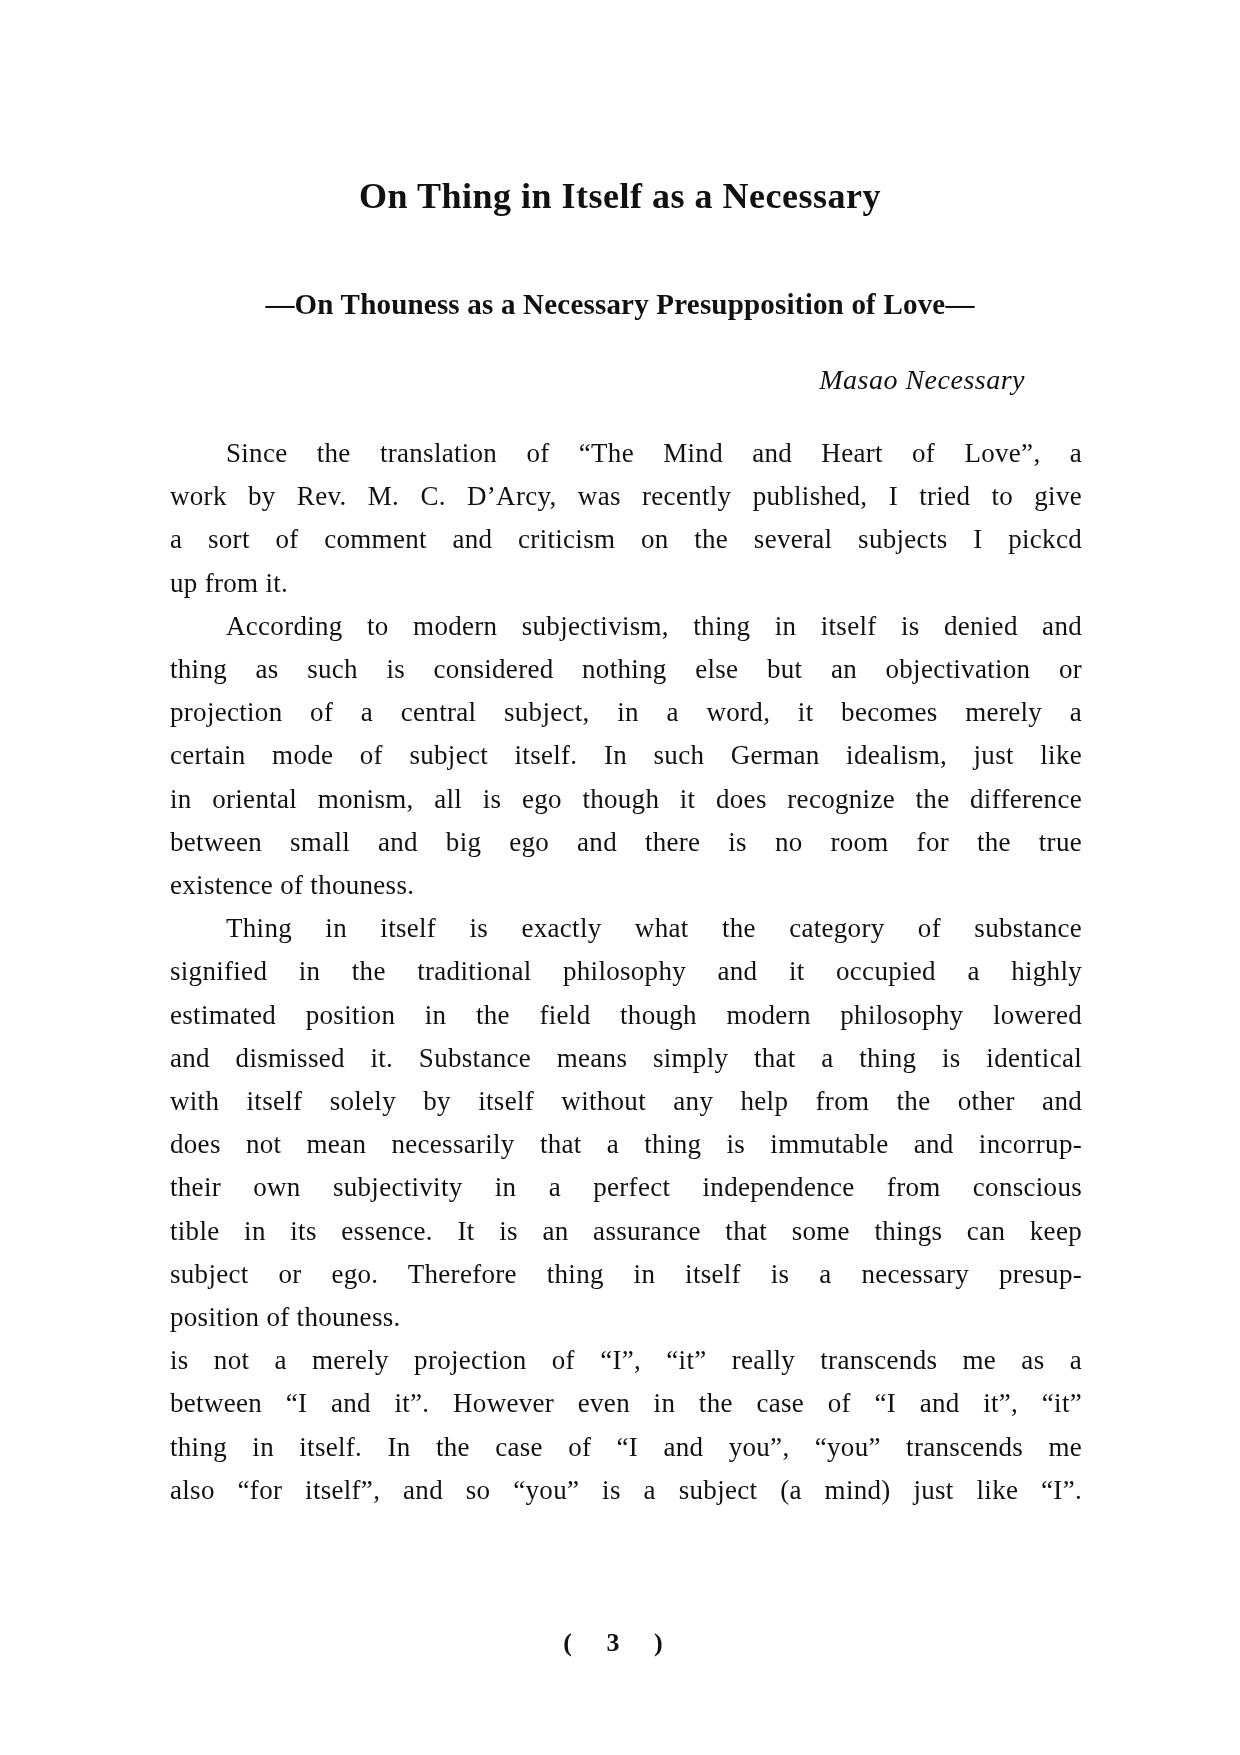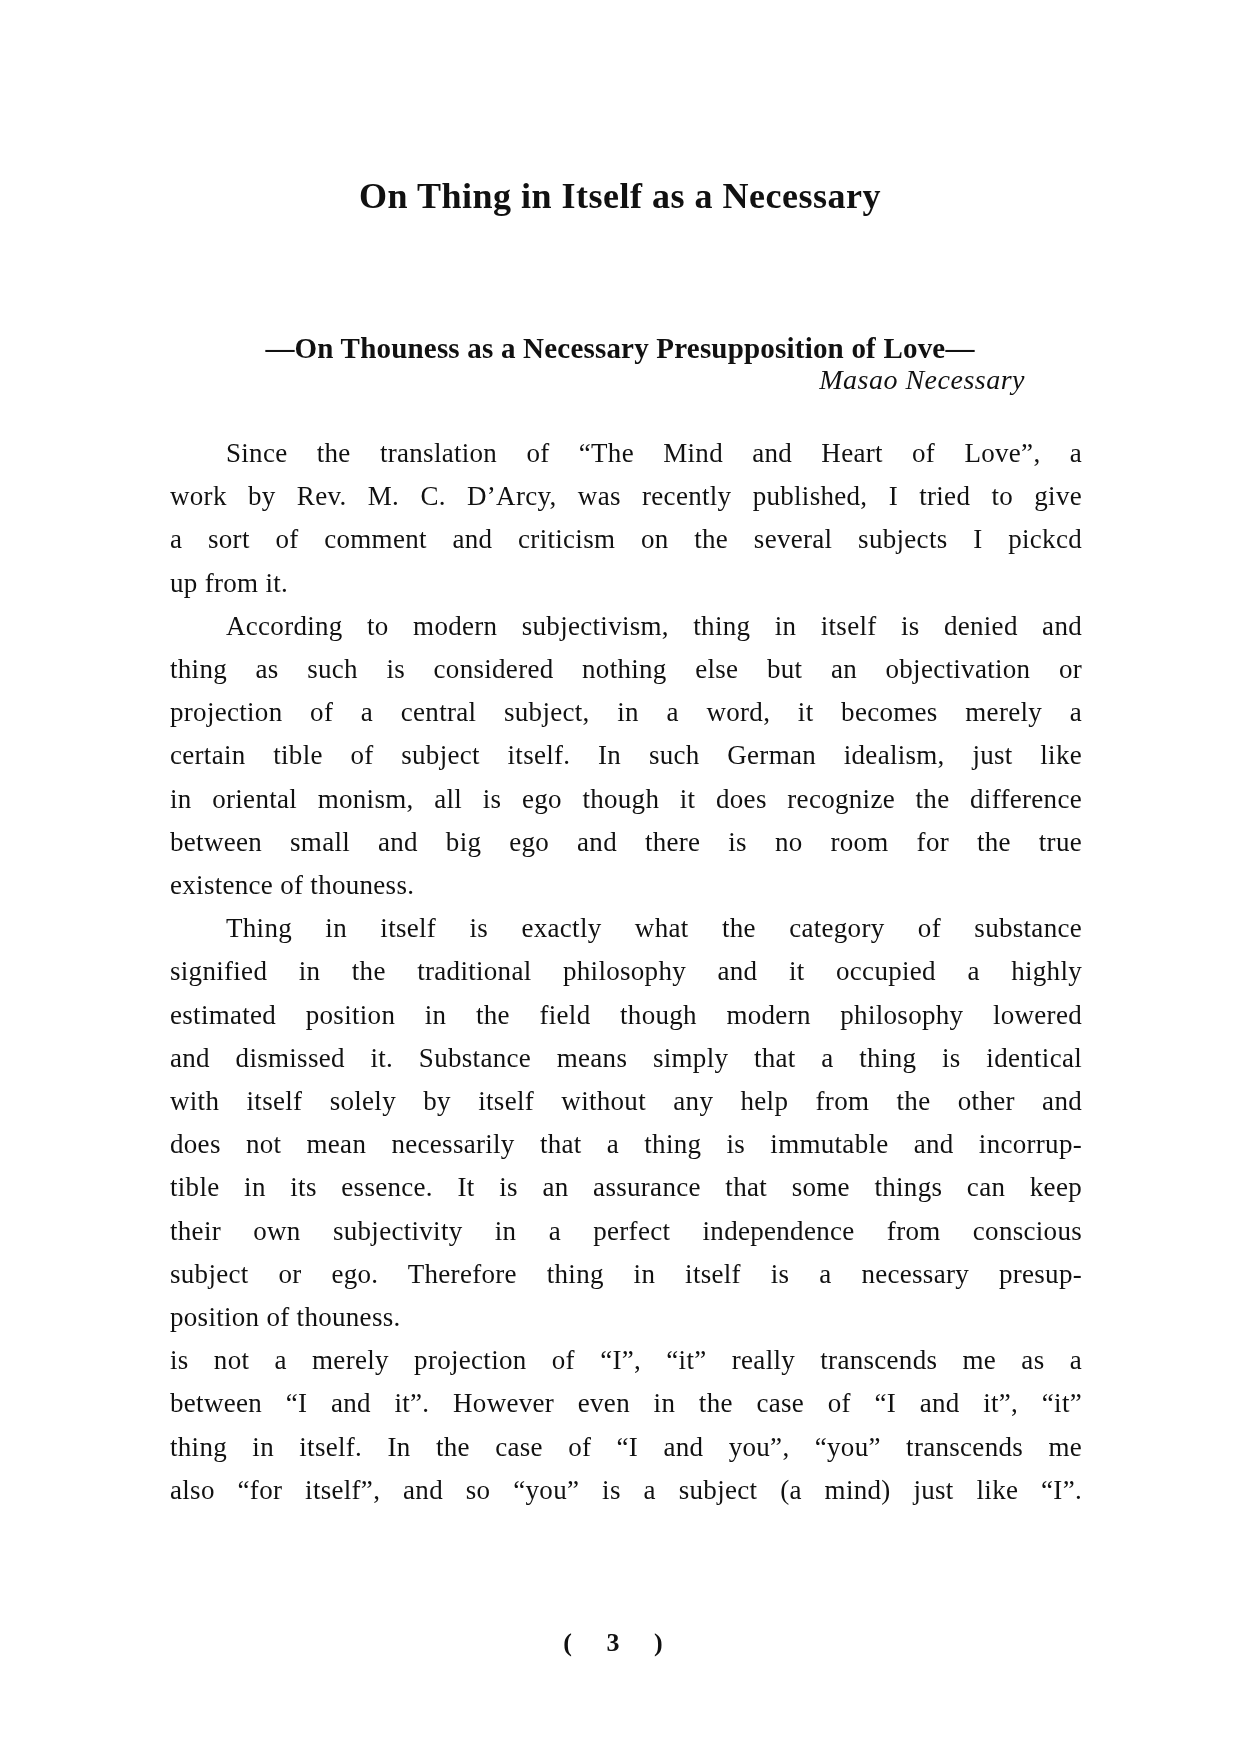--- a/index.html
+++ b/index.html
@@ -9,21 +9,21 @@
   }
   .page { position: absolute; left: 0; top: 0; width: 1240px; height: 1755px; background: #fff; }
   .title {
     position: absolute; left: 0; width: 1240px; text-align: center;
     font-weight: bold; font-size: 36px; letter-spacing: 0.5px; line-height: 56px;
   }
   .title.l1 { top: 168px; }
   .title.l2 { top: 222px; }
   .subtitle {
     position: absolute; left: 0; width: 1240px; top: 282px; text-align: center;
-    font-weight: bold; font-size: 29px; line-height: 44px; letter-spacing: 0.2px; margin-top: 44px;
+    font-weight: bold; font-size: 29px; line-height: 44px; letter-spacing: 0.2px;
   }
   .author {
     position: absolute; top: 360px; right: 215px; font-style: italic;
     font-size: 28px; line-height: 40px; letter-spacing: 0.5px;
   }
   .body {
     position: absolute; left: 170px; top: 432px; width: 912px;
     font-size: 27px; line-height: 43.2px; text-align: justify;
     letter-spacing: 0.3px;
   }
@@ -48,34 +48,34 @@
     <p>
       <span class="ln first">Since the translation of “The Mind and Heart of Love”, a</span>
       <span class="ln">work by Rev. M. C. D’Arcy, was recently published, I tried to give</span>
       <span class="ln">a sort of comment and criticism on the several subjects I pickcd</span>
       <span class="ln last">up from it.</span>
     </p>
     <p>
       <span class="ln first">According to modern subjectivism, thing in itself is denied and</span>
       <span class="ln">thing as such is considered nothing else but an objectivation or</span>
       <span class="ln">projection of a central subject, in a word, it becomes merely a</span>
-      <span class="ln">certain tible of subject itself. In such German idealism, just like</span>
+      <span class="ln">certain mode of subject itself. In such German idealism, just like</span>
       <span class="ln">in oriental monism, all is ego though it does recognize the difference</span>
       <span class="ln">between small and big ego and there is no room for the true</span>
       <span class="ln last">existence of thouness.</span>
     </p>
     <p>
       <span class="ln first">Thing in itself is exactly what the category of substance</span>
       <span class="ln">signified in the traditional philosophy and it occupied a highly</span>
       <span class="ln">estimated position in the field though modern philosophy lowered</span>
       <span class="ln">and dismissed it. Substance means simply that a thing is identical</span>
       <span class="ln">with itself solely by itself without any help from the other and</span>
       <span class="ln">does not mean necessarily that a thing is immutable and incorrup-</span>
+      <span class="ln">their own subjectivity in a perfect independence from conscious</span>
       <span class="ln">tible in its essence. It is an assurance that some things can keep</span>
-      <span class="ln">their own subjectivity in a perfect independence from conscious</span>
       <span class="ln">subject or ego. Therefore thing in itself is a necessary presup-</span>
       <span class="ln last">position of thouness.</span>
     </p>
     <p>
       <span class="ln">is not a merely projection of “I”, “it” really transcends me as a</span>
       <span class="ln">between “I and it”. However even in the case of “I and it”, “it”</span>
       <span class="ln">thing in itself. In the case of “I and you”, “you” transcends me</span>
       <span class="ln">also “for itself”, and so “you” is a subject (a mind) just like “I”.</span>
     </p>
   </div>

